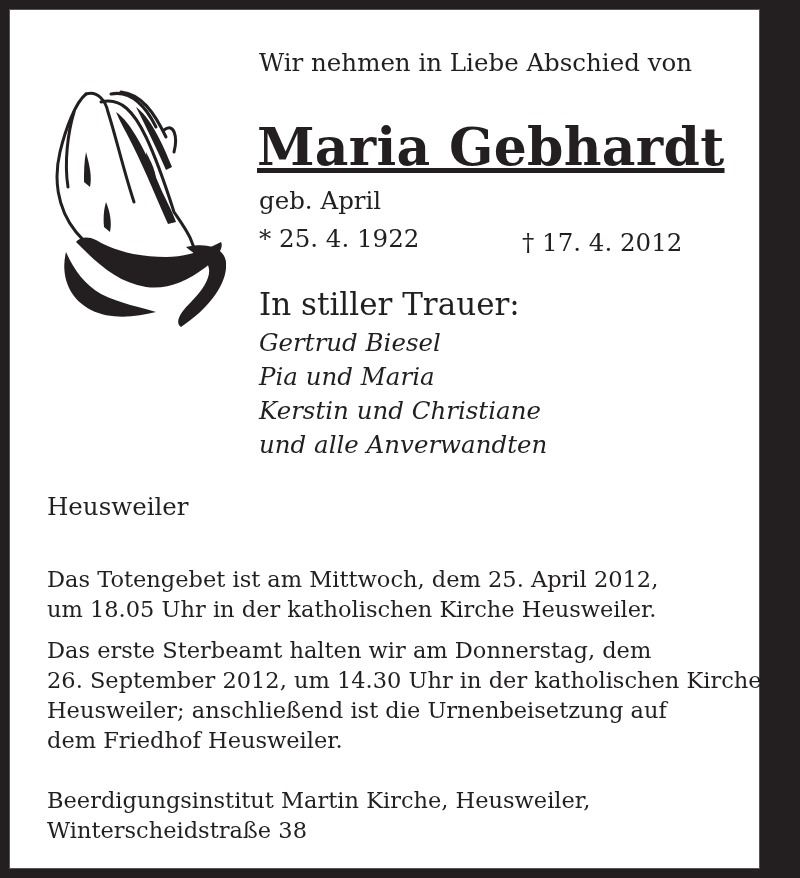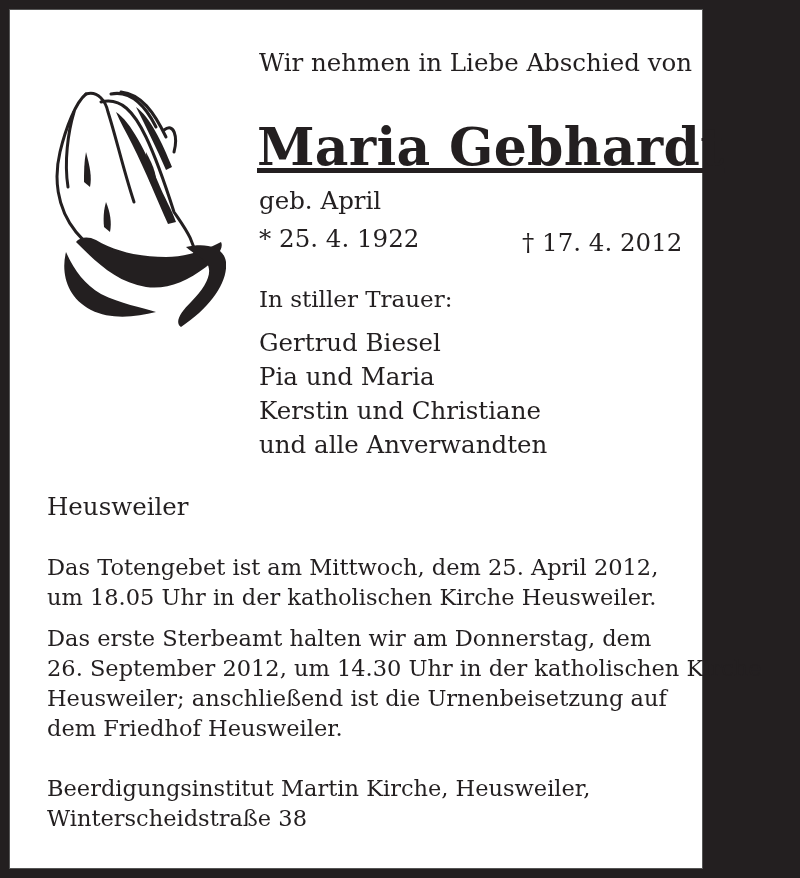--- a/index.html
+++ b/index.html
@@ -7,36 +7,36 @@
     width: 800px; height: 878px;
     background: #231f20;
     position: relative;
     overflow: hidden;
     font-family: "DejaVu Serif", "Liberation Serif", serif;
     color: #231f20;
   }
   .card {
     position: absolute;
     left: 9px; top: 9px;
-    width: 694px; height: 860px;
+    width: 751px; height: 860px;
     background: #ffffff;
     box-sizing: border-box;
     border: 1px solid #555;
   }
   .abs { position: absolute; white-space: nowrap; }
   .intro { left: 249px; top: 38px; font-size: 24.5px; }
   .name { left: 247px; top: 106px; font-size: 52px; font-weight: bold; letter-spacing: 0.3px; text-decoration: underline; }
   .nee { left: 249px; top: 176px; font-size: 24.5px; }
   .born { left: 249px; top: 214px; font-size: 24.5px; }
   .died { left: 512px; top: 218px; font-size: 24.5px; }
-  .mourn-head { left: 249px; top: 276px; font-size: 23px; }
-  .mourners { left: 249px; top: 316px; font-size: 24.5px; line-height: 34px; }
+  .mourn-head { left: 249px; top: 276px; font-size: 31px; }
+  .mourners { left: 249px; top: 316px; font-size: 24.5px; font-style: italic; line-height: 34px; }
   .mourners div { white-space: nowrap; }
   .place { left: 37px; top: 482px; font-size: 24.5px; }
-  .para { left: 37px; font-size: 22.5px; line-height: 30px; }
+  .para { left: 37px; font-size: 22.5px; line-height: 30px; margin-top: 12px; }
   .p1 { top: 542px; }
   .p2 { top: 613px; }
   .p3 { top: 763px; }
   .para div { white-space: nowrap; }
   .hands { position: absolute; left: 36px; top: 72px; width: 180px; height: 250px; }
 </style>
 </head>
 <body>
 
 <div class="card">

